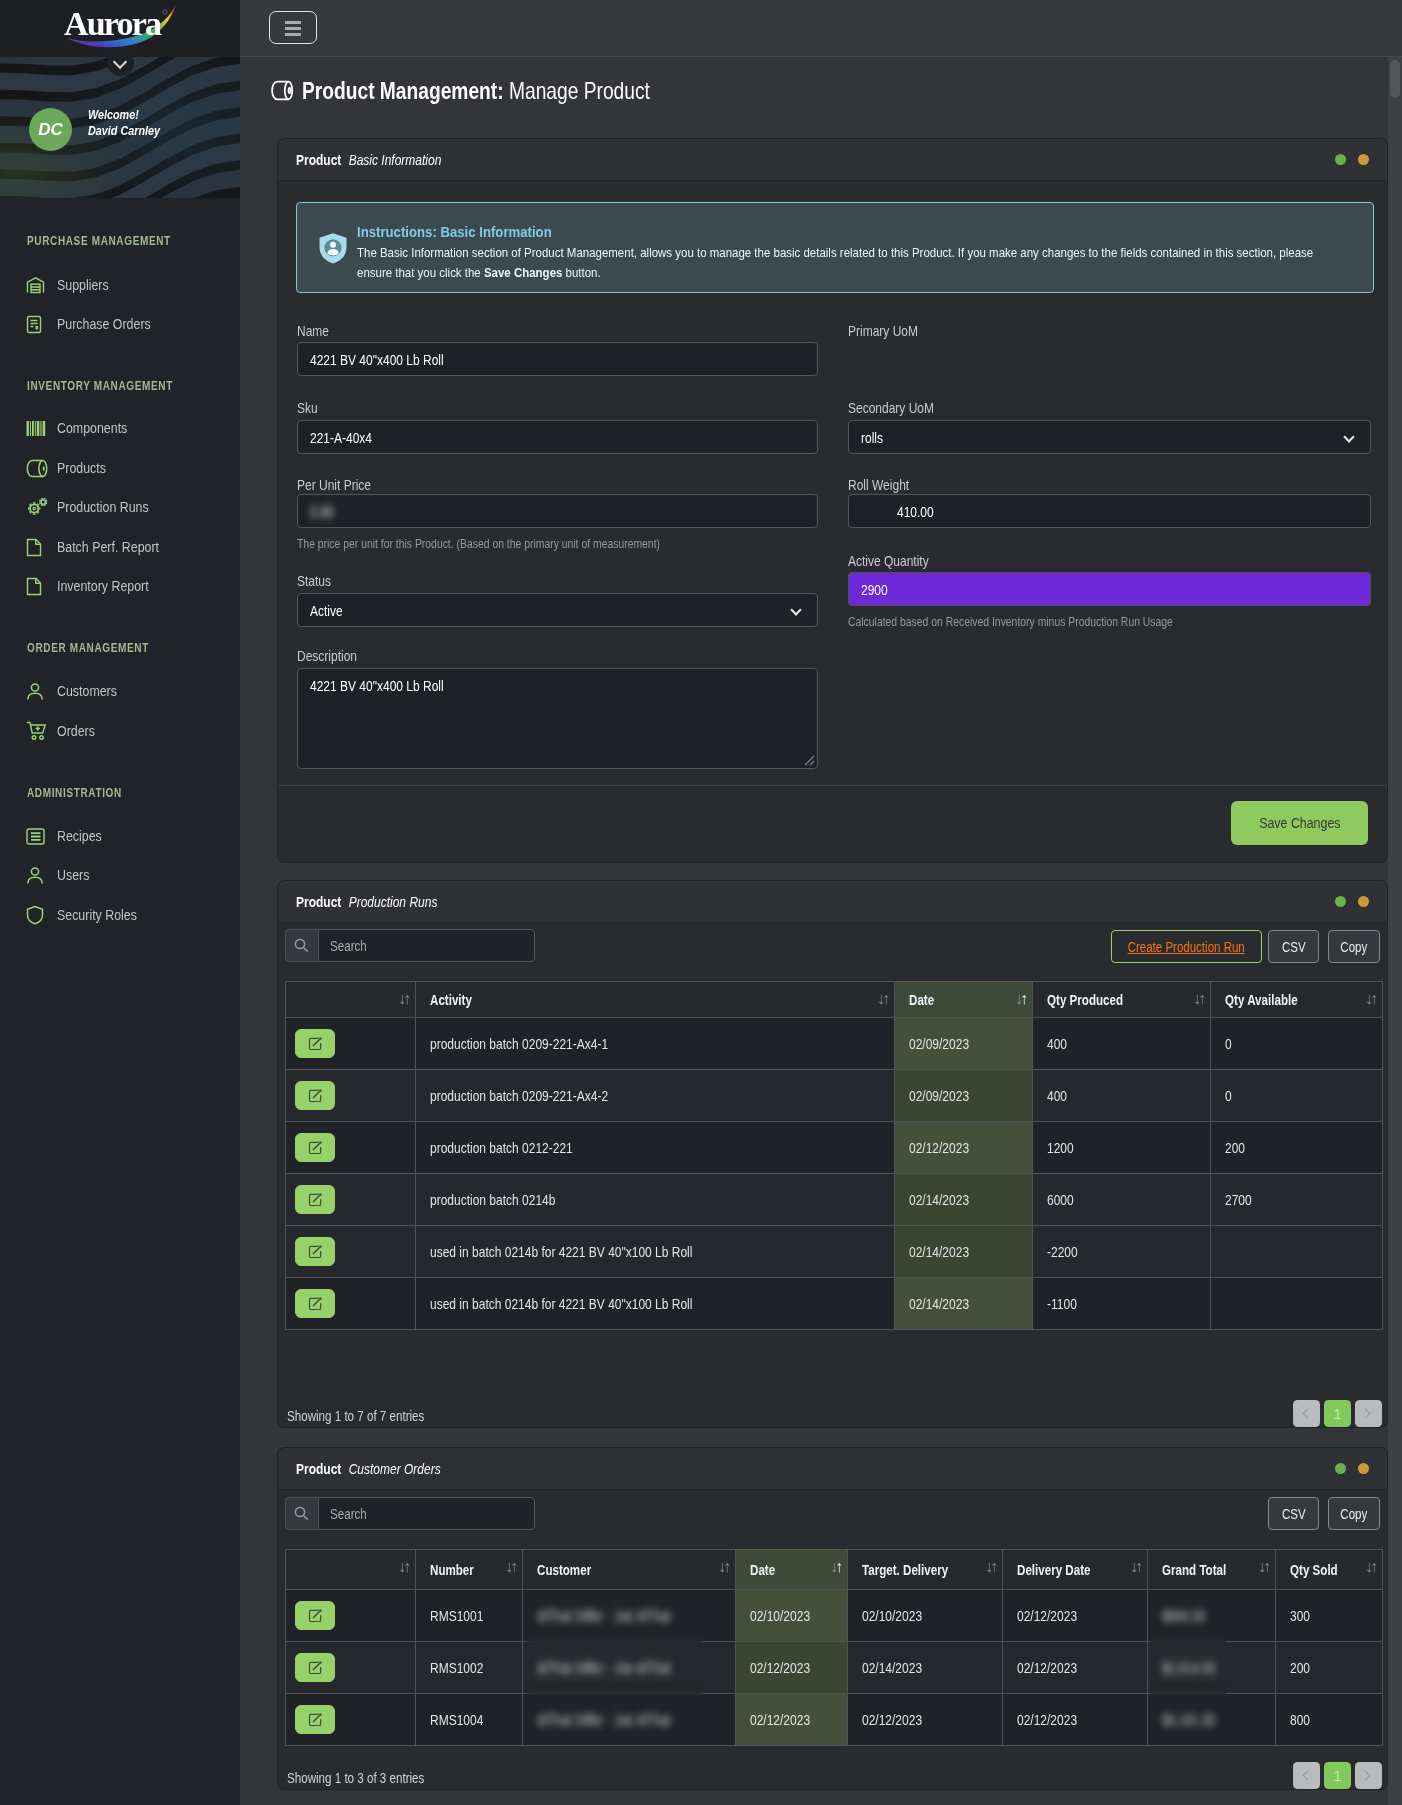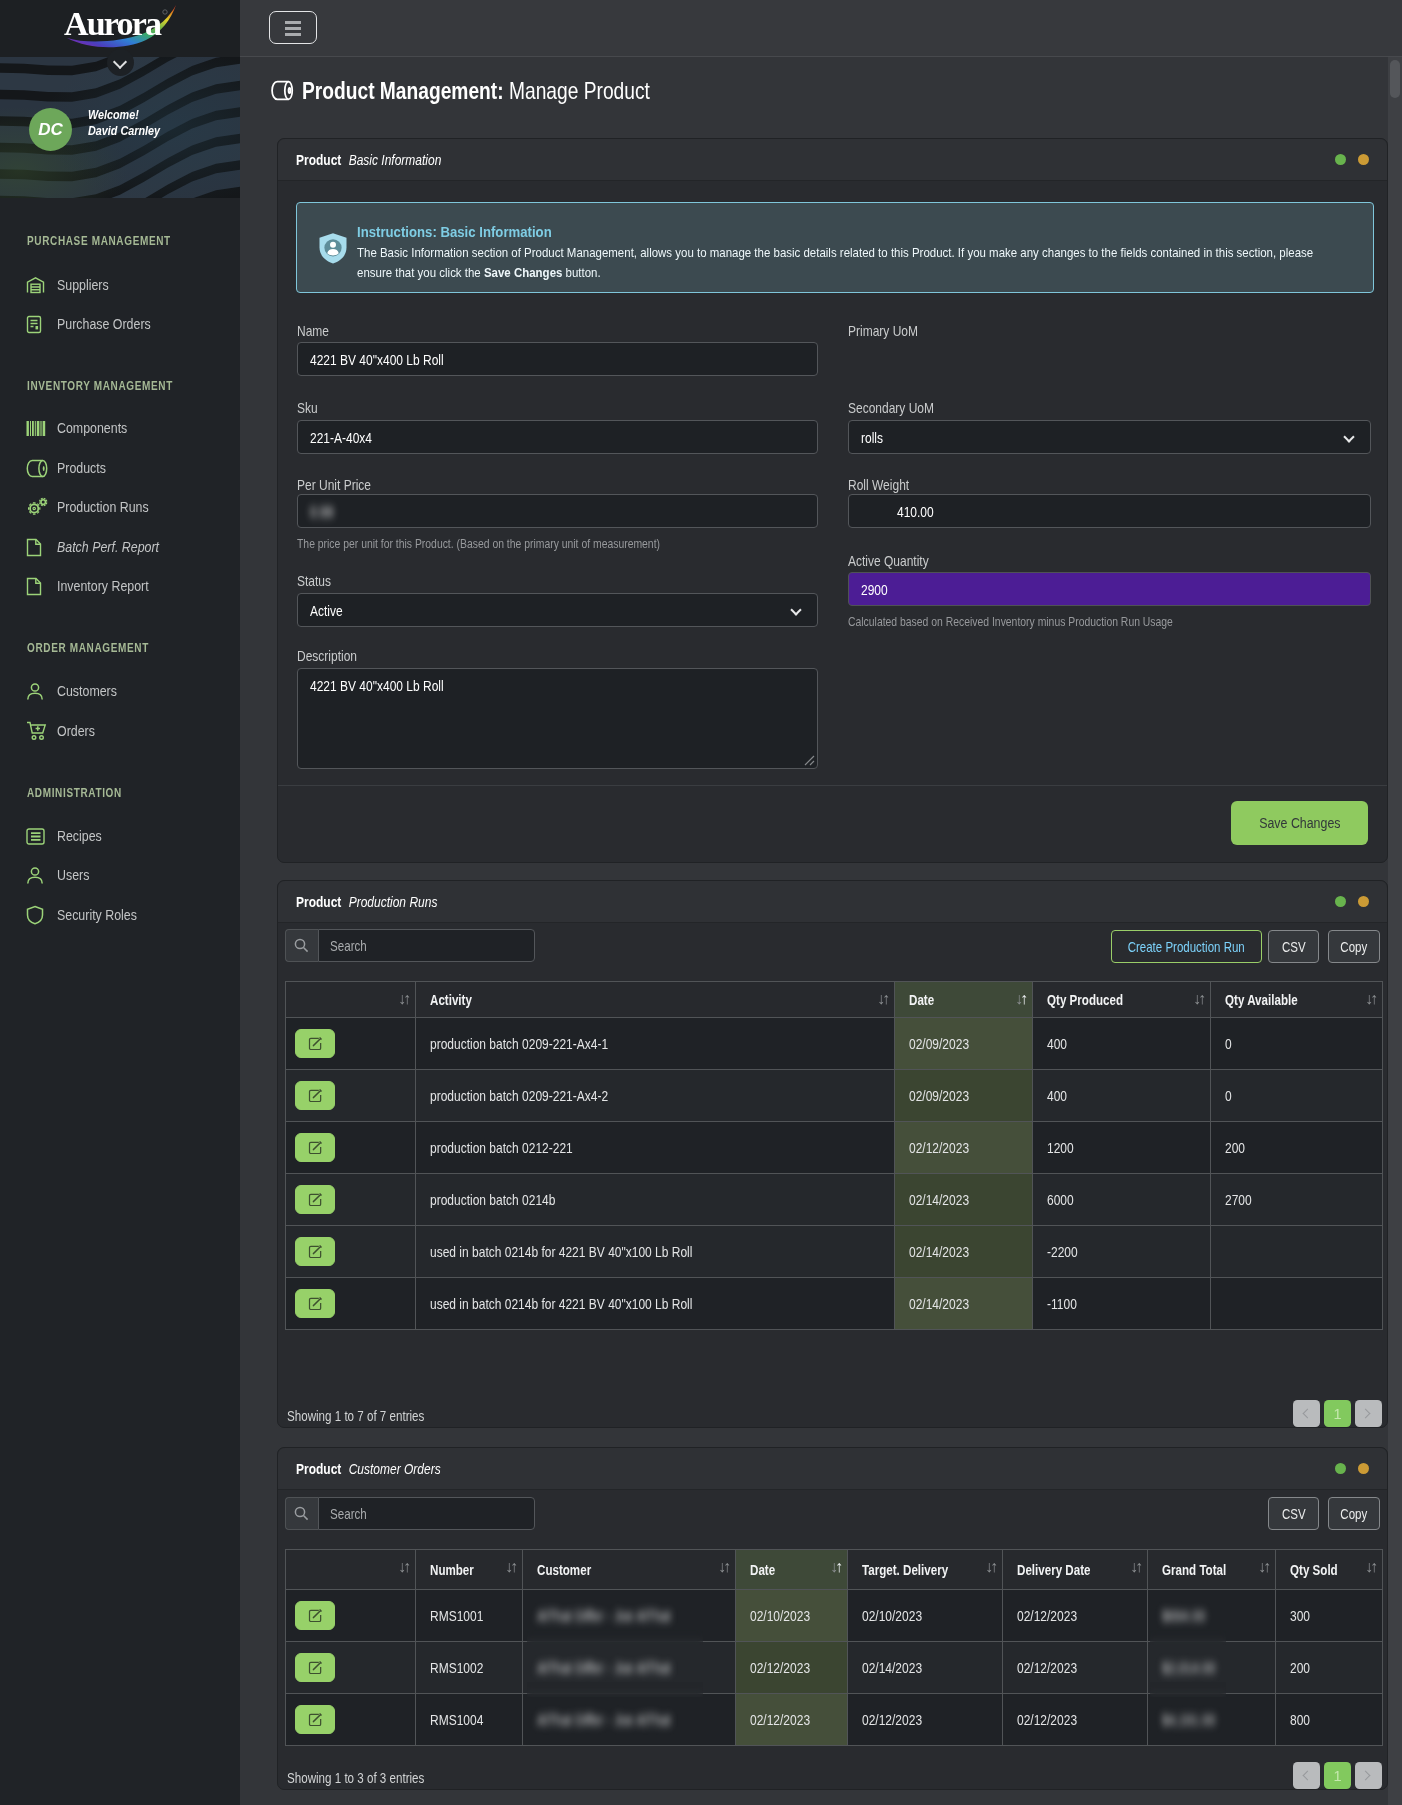--- a/index.html
+++ b/index.html
@@ -42,21 +42,21 @@
 .fhelp { position:absolute; color:#97999c; font-size:13px; transform:scaleX(0.8); transform-origin:0 50%; white-space:nowrap; }
 .chev { position:absolute; right:17px; top:12px; width:8px; height:8px; border-right:2.4px solid #e8e9ea; border-bottom:2.4px solid #e8e9ea; transform:rotate(45deg); }
 .blur { filter:blur(4px); }
 .t { display:inline-block; transform:scaleX(0.8); transform-origin:0 50%; white-space:nowrap; }
 .tc { display:inline-block; transform:scaleX(0.8); transform-origin:50% 50%; white-space:nowrap; }
 
 .searchbox { position:absolute; display:flex; }
 .sicon { width:33px; height:33px; background:#35383c; border:1px solid #4f5255; border-right:none; border-radius:4px 0 0 4px; position:relative; }
 .sinput { width:217px; height:33px; background:#1f2226; border:1px solid #53565a; border-radius:0 4px 4px 0; color:#a9acae; font-size:14.5px; display:flex; align-items:center; padding-left:11px; }
 .btn { position:absolute; height:33px; border-radius:4px; font-size:14.4px; display:flex; align-items:center; justify-content:center; }
-.btn-green-o { border:1px solid #9ace68; color:#7dd3fc; background:transparent; }
+.btn-green-o { border:1px solid #9ace68; color:#f97316; background:transparent;text-decoration:underline; }
 .btn-gray { background:#35383c; border:1px solid #85888b; color:#eceded; }
 table.dt { position:absolute; border-collapse:collapse; table-layout:fixed; }
 table.dt th, table.dt td { border:1px solid #515457; overflow:hidden; }
 table.dt th { background:#27292d; color:#f2f3f4; font-size:14.5px; text-align:left; padding:0 10px 0 14px; height:36px; font-weight:bold; position:relative; }
 table.dt td { font-size:15px; color:#e4e5e6; padding:0 10px 0 14px; height:52px; }
 table.dt th.dth { background:#3e4938; }
 tr.odd td { background:#1f2226; } tr.even td { background:#25282c; }
 tr.odd td.dtc { background:#454f3a; } tr.even td.dtc { background:#3b4531; }
 .sort { position:absolute; right:7px; top:8px; font-size:16px; color:#8b8e91; letter-spacing:-3px; }
 .editbtn { margin-left:-5px; width:40px; height:29px; background:#97d169; border:1px solid #97d169; border-radius:6px; display:flex; align-items:center; justify-content:center; }
@@ -162,21 +162,21 @@
       <div class="navitem" style="top:487px;">
         <svg width="22" height="20" viewBox="0 0 22 20" fill="none" stroke="#9cd379">
             <circle cx="8.2" cy="11.5" r="4.1" stroke-width="1.8"></circle>
             <circle cx="8.2" cy="11.5" r="1.2" stroke-width="1.2"></circle>
             <path d="M13.20 11.50 L14.40 11.50 M11.74 15.04 L12.58 15.88 M8.20 16.50 L8.20 17.70 M4.66 15.04 L3.82 15.88 M3.20 11.50 L2.00 11.50 M4.66 7.96 L3.82 7.12 M8.20 6.50 L8.20 5.30 M11.74 7.96 L12.58 7.12" stroke-width="2.6"></path>
             <circle cx="17.2" cy="5" r="2.3" stroke-width="1.6"></circle>
             <path d="M19.98 6.12 L21.09 6.57 M18.37 7.76 L18.84 8.87 M16.08 7.78 L15.63 8.89 M14.44 6.17 L13.33 6.64 M14.42 3.88 L13.31 3.43 M16.03 2.24 L15.56 1.13 M18.32 2.22 L18.77 1.11 M19.96 3.83 L21.07 3.36" stroke-width="2"></path>
           </svg>
         <span>Production Runs</span>
       </div>
-      <div class="navitem" style="top:527px;font-style:italic;">
+      <div class="navitem" style="top:527px;">
         <svg width="16" height="19" viewBox="0 0 16 19" fill="none" stroke="#9cd379" stroke-width="1.4">
             <path d="M1.5 17.5 V1.5 h8.5 L14.5 6 v11.5 z"></path>
             <path d="M9.8 1.8 V6.2 H14.2"></path>
           </svg>
         <span>Batch Perf. Report</span>
       </div>
       <div class="navitem" style="top:566px;">
         <svg width="16" height="19" viewBox="0 0 16 19" fill="none" stroke="#9cd379" stroke-width="1.4">
             <path d="M1.5 17.5 V1.5 h8.5 L14.5 6 v11.5 z"></path>
             <path d="M9.8 1.8 V6.2 H14.2"></path>
@@ -289,21 +289,21 @@
         <div class="flabel" style="left:570px;top:260px;">Secondary UoM</div>
         <div class="finput" style="left:570px;top:281px;width:523px;">
             <span class="t">rolls</span>
             <div class="chev"></div>
           </div>
         <div class="flabel" style="left:570px;top:337px;">Roll Weight</div>
         <div class="finput" style="left:570px;top:355px;width:523px;padding-left:48px;">
             <span class="t">410.00</span>
           </div>
         <div class="flabel" style="left:570px;top:413px;">Active Quantity</div>
-        <div class="finput" style="left:570px;top:433px;width:523px;background:#4c1d95;border-color:#4f5255;">
+        <div class="finput" style="left:570px;top:433px;width:523px;background:#6d28d9;border-color:#4f5255;">
             <span class="t">2900</span>
           </div>
         <div class="fhelp" style="left:570px;top:475px;">Calculated based on Received Inventory minus Production Run Usage</div>
         <div style="position:absolute;left:0;top:646px;width:1109px;height:1px;background:#3a3d41;"></div>
         <div style="position:absolute;left:953px;top:662px;width:137px;height:44px;background:#8fca5f;border-radius:6px;display:flex;align-items:center;justify-content:center;color:#32373a;font-size:15.5px;">
             <span class="tc">Save Changes</span>
           </div>
       </div>
       <div class="card" id="card2" style="top:823px;height:548px;">
         <div class="card-h">

